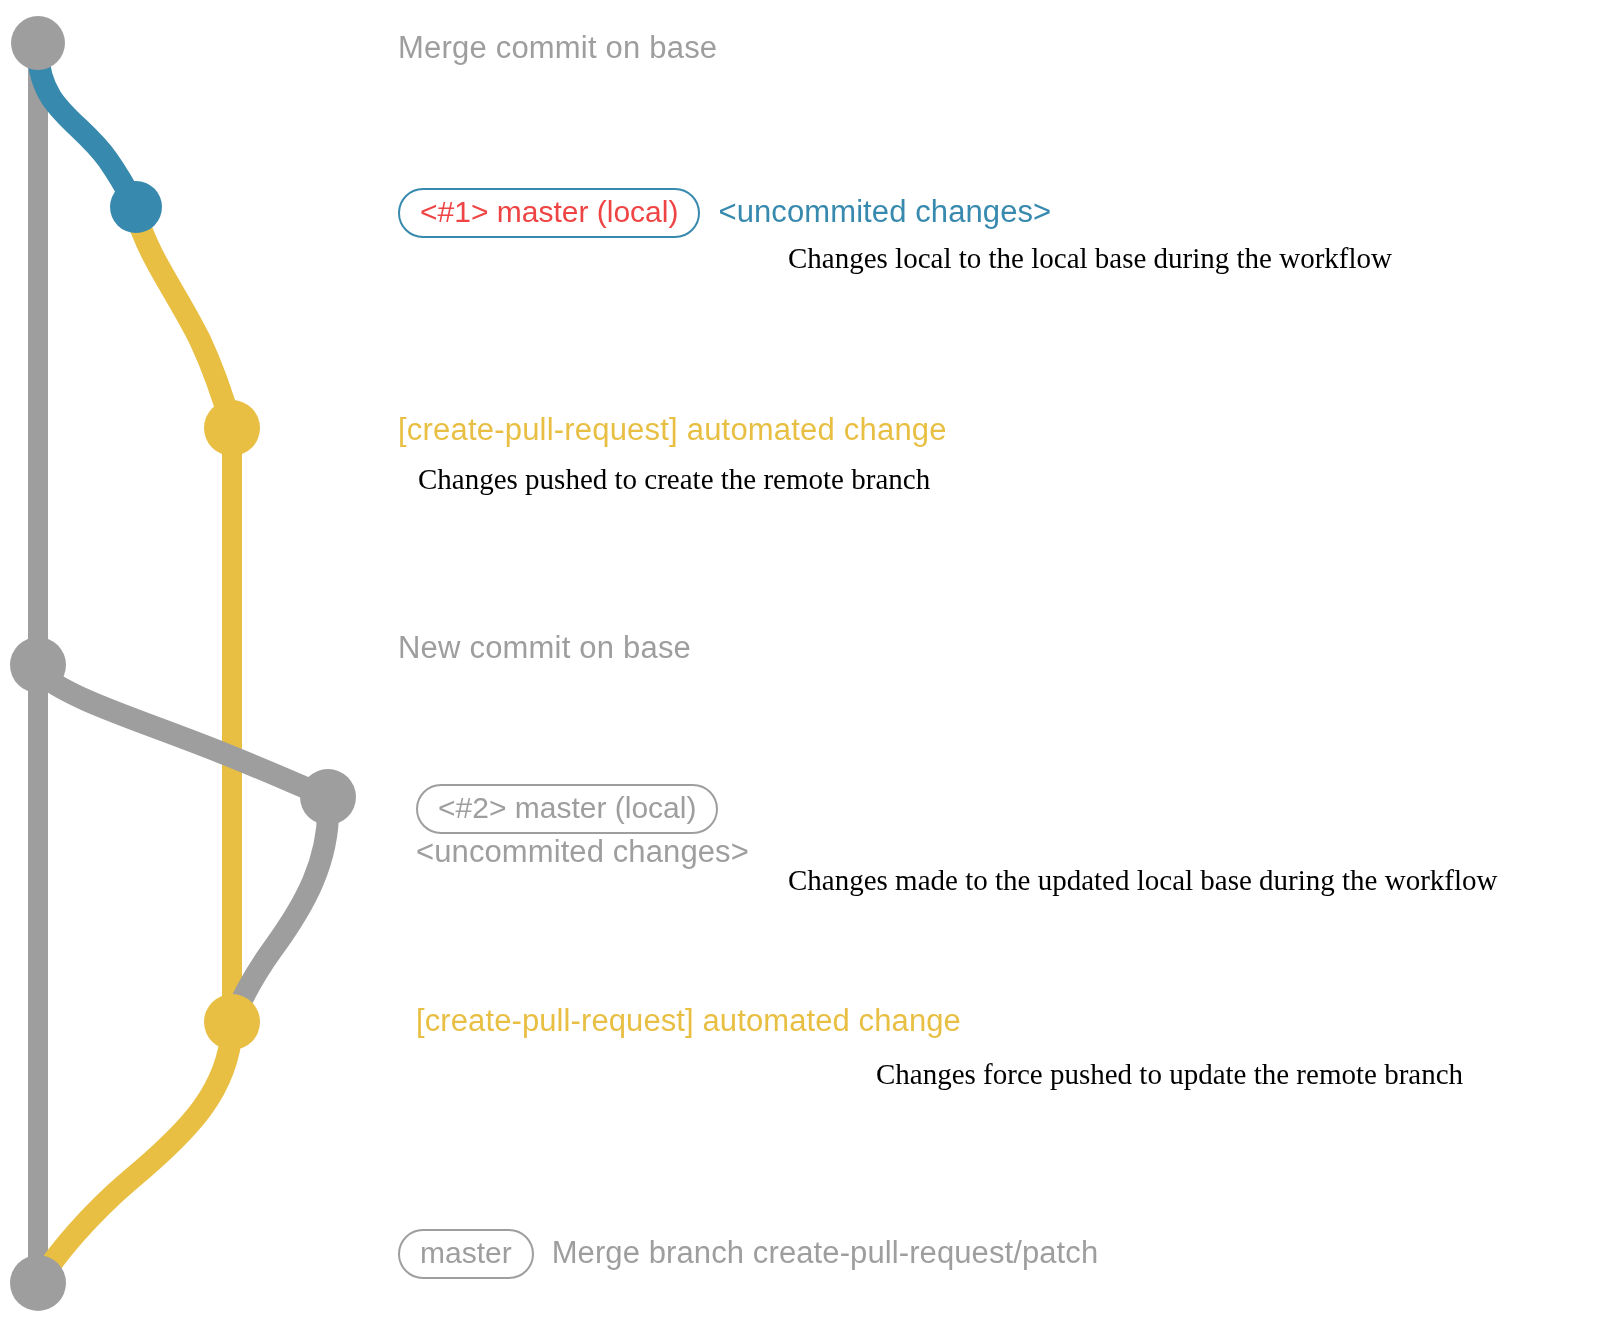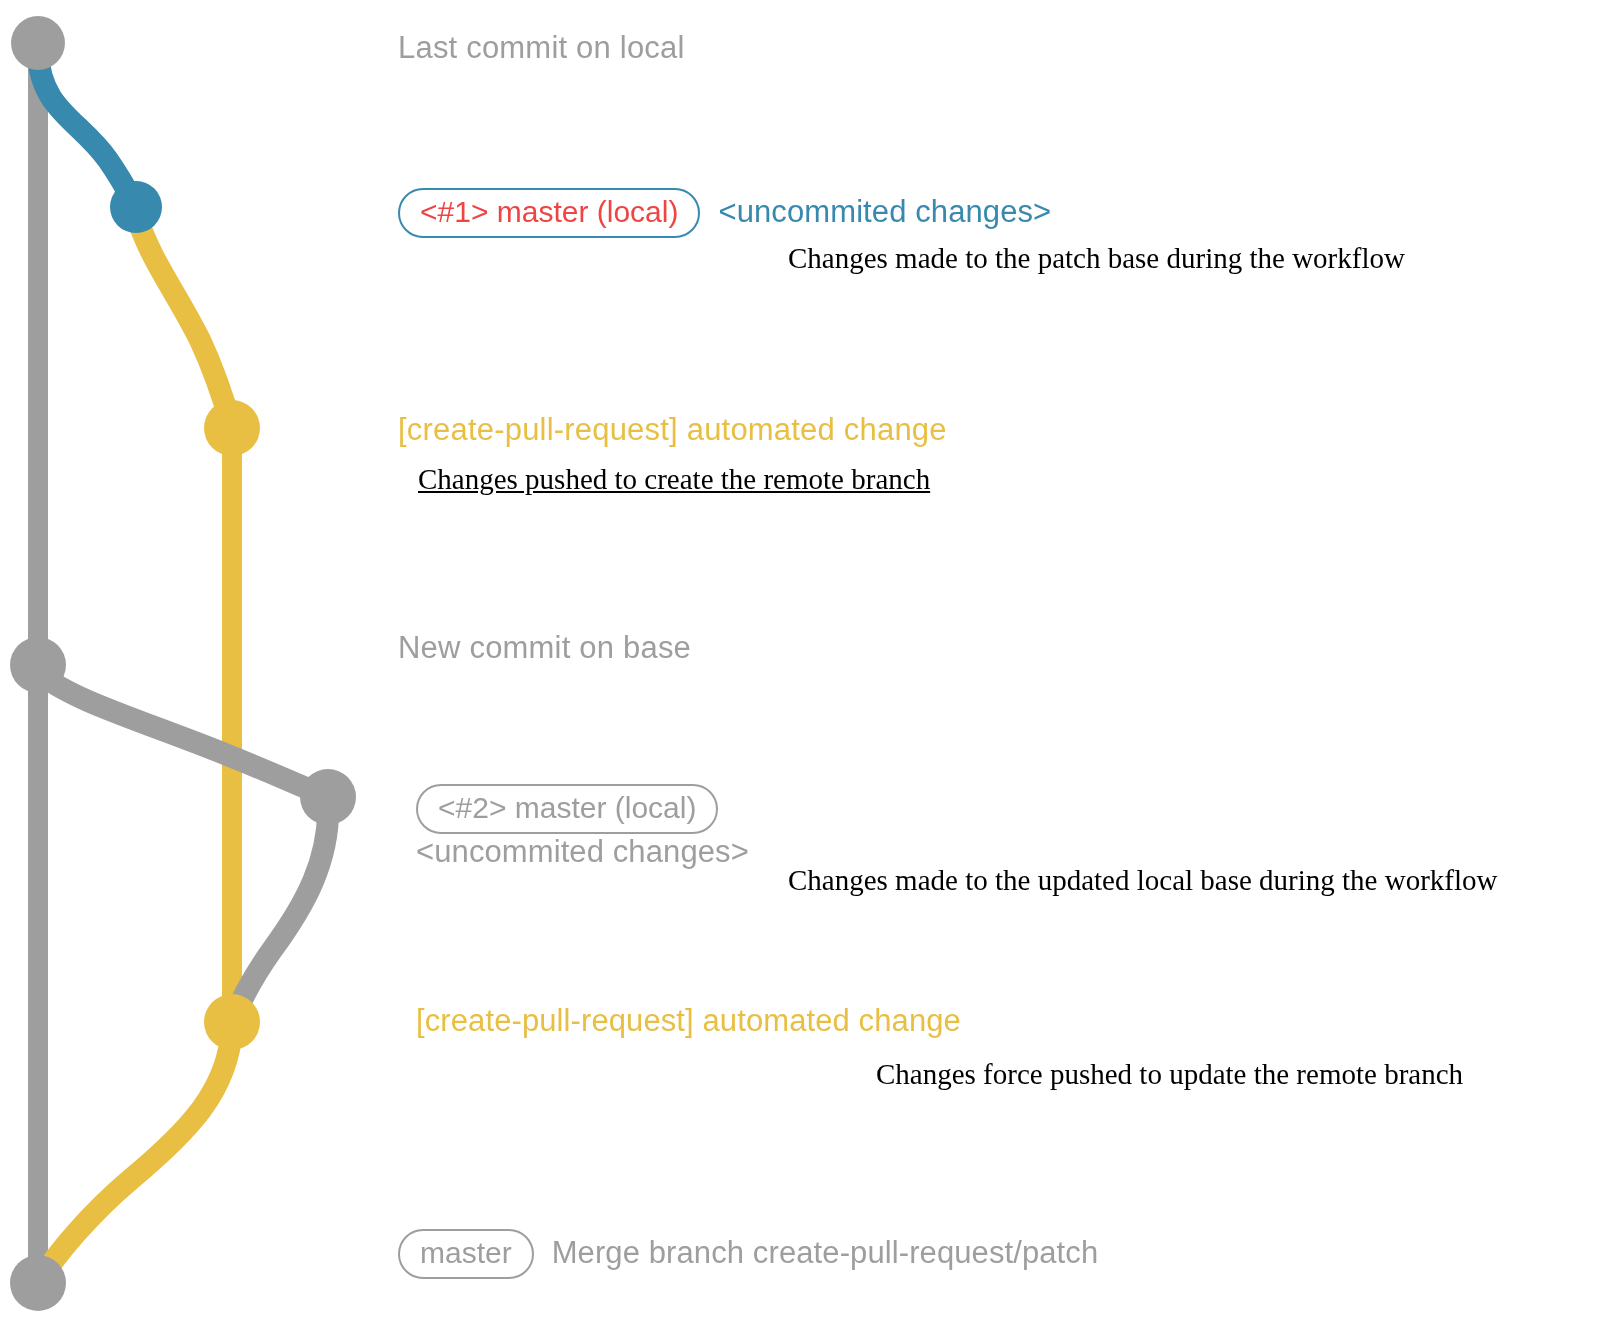--- a/index.html
+++ b/index.html
@@ -94,33 +94,33 @@
     <circle cx="38" cy="43" r="27" fill="#9e9e9e"></circle>
     <circle cx="136" cy="207" r="26" fill="#3889ae"></circle>
     <circle cx="232" cy="428" r="28" fill="#e8bf43"></circle>
     <circle cx="38" cy="665" r="28" fill="#9e9e9e"></circle>
     <circle cx="328" cy="797" r="28" fill="#9e9e9e"></circle>
     <circle cx="232" cy="1022" r="28" fill="#e8bf43"></circle>
     <circle cx="38" cy="1283" r="28" fill="#9e9e9e"></circle>
   </svg>
 
   <div class="row" style="left:398px; top:30px;">
-    <span class="plain-title c-gray">Last commit on local</span>
+    <span class="plain-title c-gray">Merge commit on base</span>
   </div>
 
   <div class="row" style="left:398px; top:188px;">
     <span class="badge blue">&lt;#1&gt; master (local)</span>
     <span class="subject blue">&lt;uncommited changes&gt;</span>
   </div>
-  <div class="desc" style="left:788px; top:242px;">Changes made to the patch base during the workflow</div>
+  <div class="desc" style="left:788px; top:242px;">Changes local to the local base during the workflow</div>
 
   <div class="row" style="left:398px; top:412px;">
     <span class="plain-title c-yellow">[create-pull-request] automated change</span>
   </div>
-  <div class="desc" style="left:418px; top:463px;text-decoration:underline;">Changes pushed to create the remote branch</div>
+  <div class="desc" style="left:418px; top:463px;">Changes pushed to create the remote branch</div>
 
   <div class="row" style="left:398px; top:630px;">
     <span class="plain-title c-gray">New commit on base</span>
   </div>
 
   <div class="row" style="left:398px; top:784px;flex-direction:column;">
     <span class="badge gray">&lt;#2&gt; master (local)</span>
     <span class="subject gray">&lt;uncommited changes&gt;</span>
   </div>
   <div class="desc" style="left:788px; top:864px;">Changes made to the updated local base during the workflow</div>

